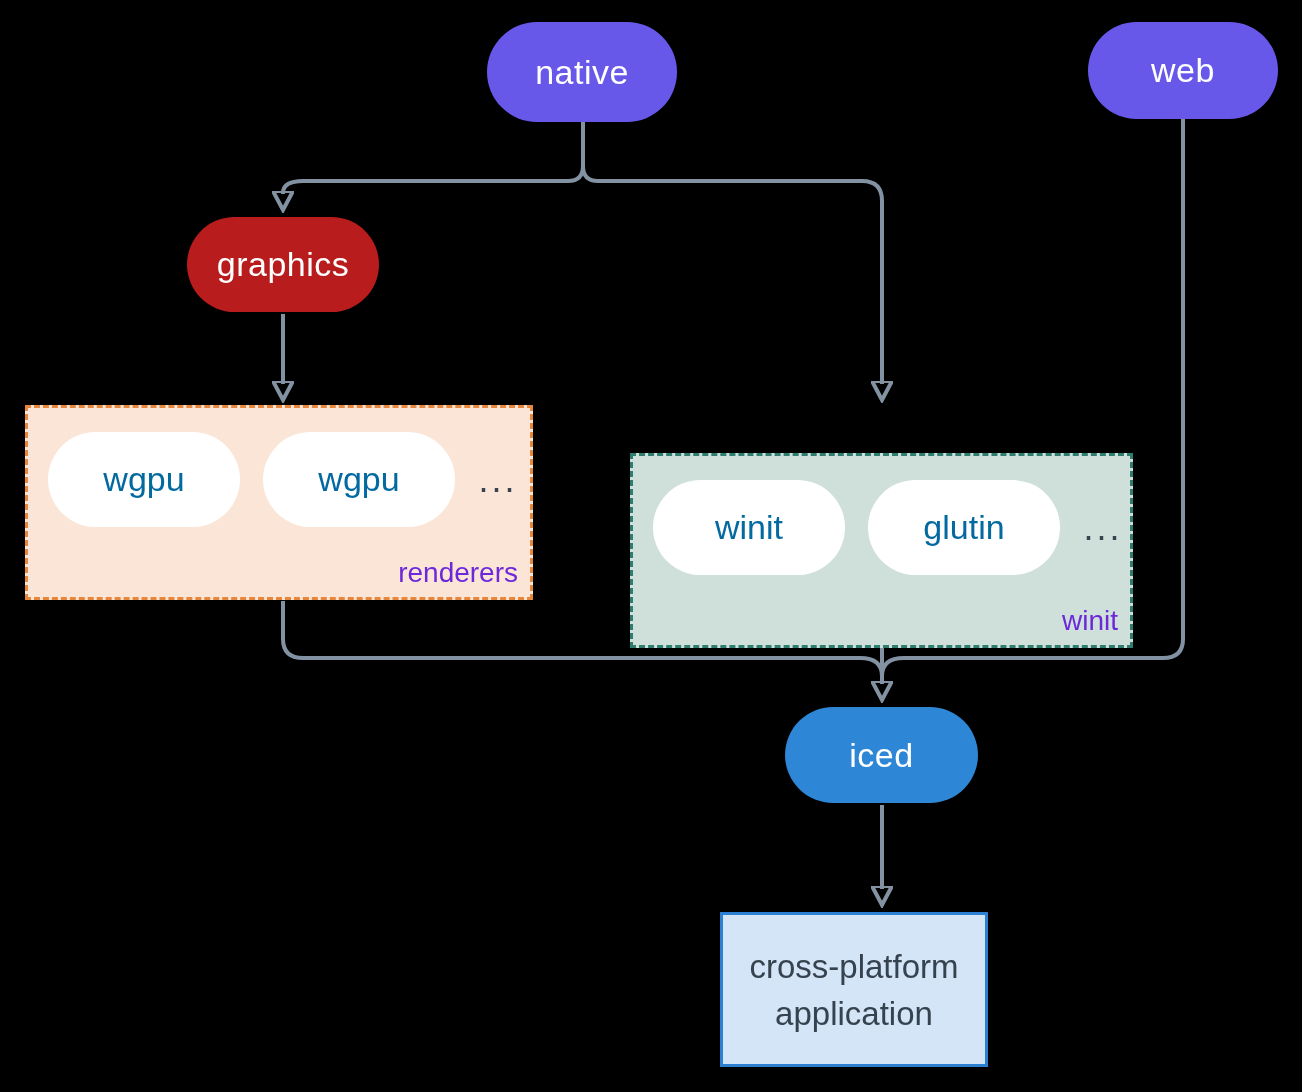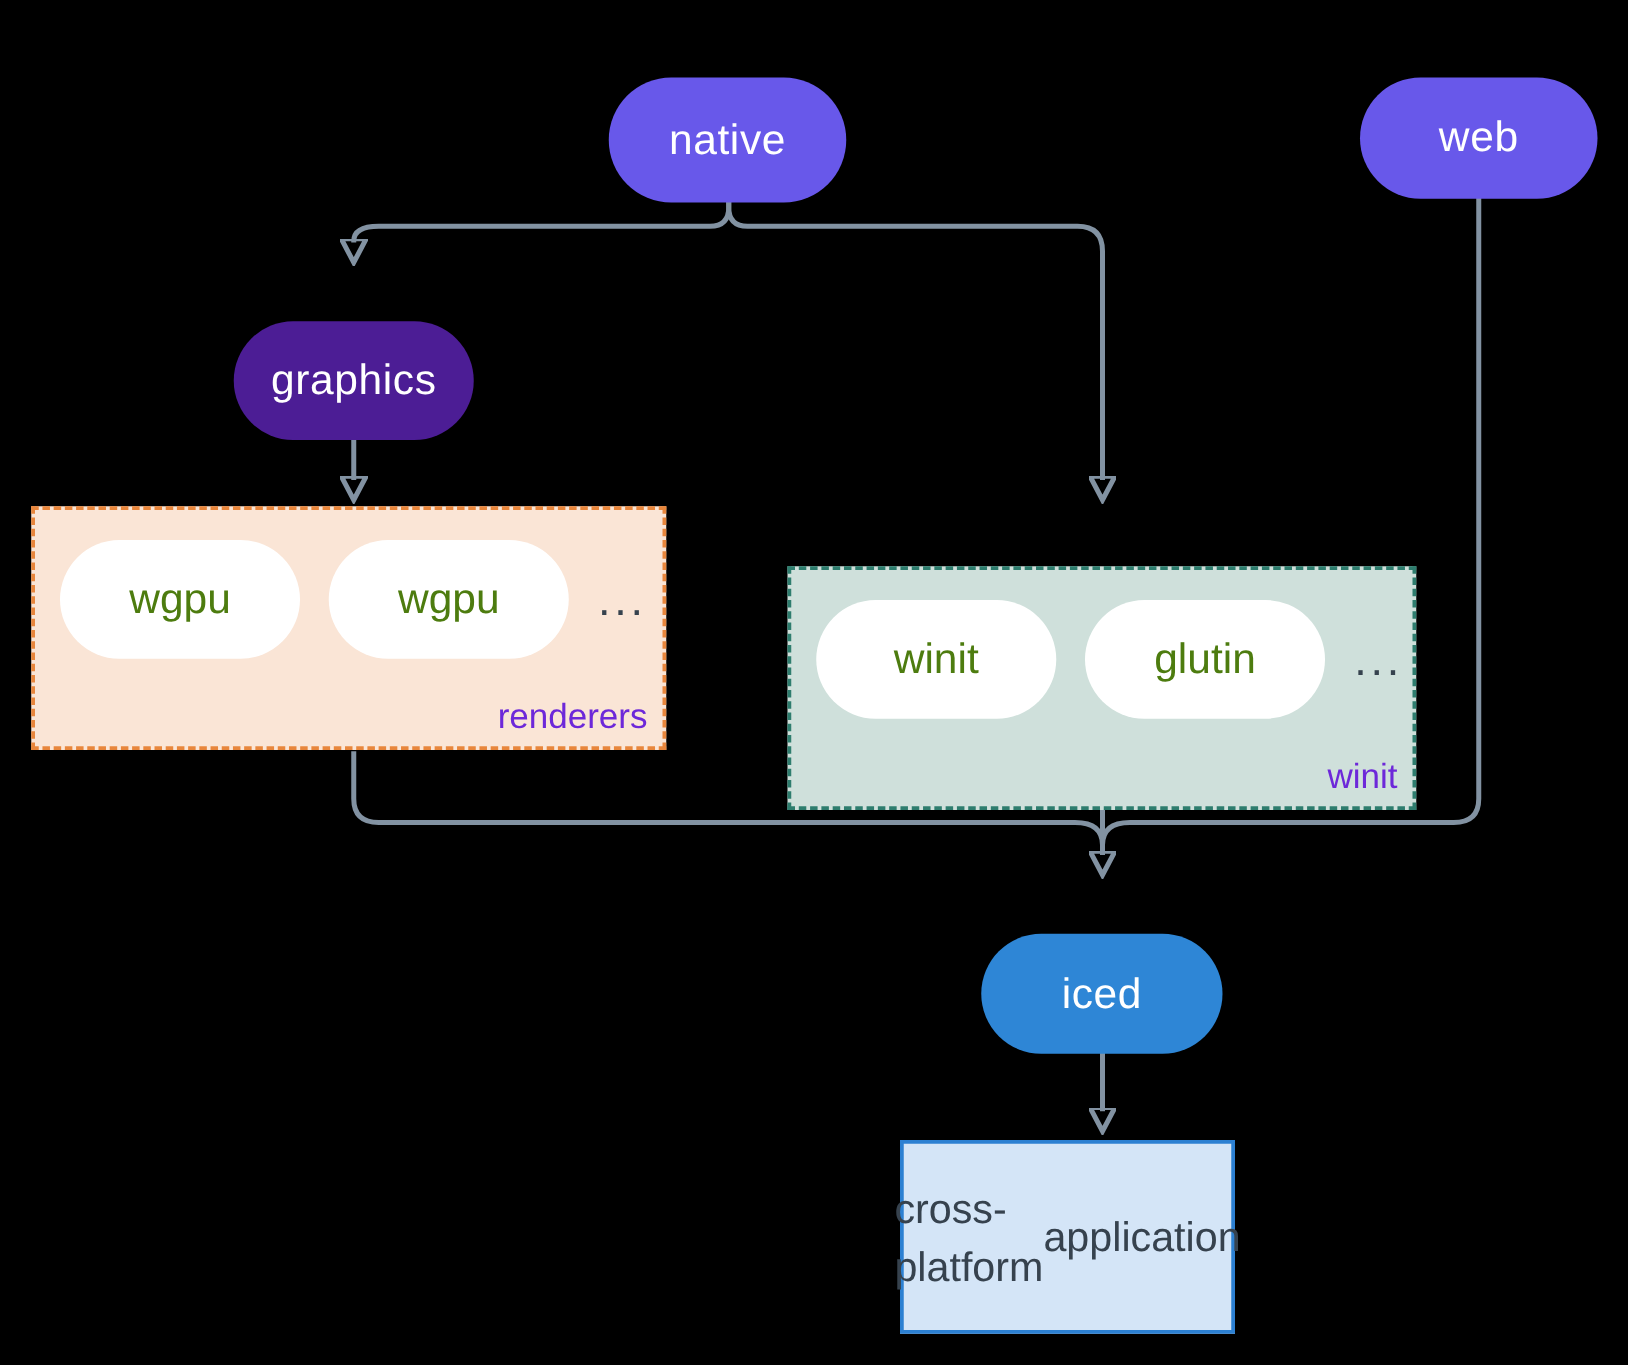--- a/index.html
+++ b/index.html
@@ -13,63 +13,62 @@
   .connectors{position:absolute;left:0;top:0;width:1302px;height:1092px;}
   .connectors path{stroke:#8292A2;stroke-width:4;fill:none;}
 
   .pill{
     position:absolute;
     display:flex;align-items:center;justify-content:center;
     border-radius:60px;
     color:#fff;
     font-size:34px;
     letter-spacing:0.5px;
-    margin-top:40px;
   }
   .pill-native{left:487px;top:22px;width:190px;height:100px;background:#6858EA;}
   .pill-web{left:1088px;top:22px;width:190px;height:97px;background:#6858EA;}
-  .pill-graphics{left:187px;top:217px;width:192px;height:95px;background:#4c1d95;}
+  .pill-graphics{left:187px;top:217px;width:192px;height:95px;background:#b91c1c;}
   .pill-iced{left:785px;top:707px;width:193px;height:96px;background:#2E86D6;justify-content:center;}
 
   .group{
     position:absolute;
     top:405px;height:195px;
     box-sizing:border-box;
   }
   .group-renderers{
     left:25px;width:508px;
     background:#FAE5D6;border:3px dashed #E8863C;
   }
   .group-shells{
     left:630px;width:503px;
     background:#CFE0DB;border:3px dashed #2E7D6E;margin-top:48px;
   }
   .inner-pill{
     position:absolute;top:24px;height:95px;
     background:#FFFFFF;border-radius:50px;
     display:flex;align-items:center;justify-content:center;
-    color:#4d7c0f;font-size:34px;
+    color:#0369a1;font-size:34px;
   }
   .inner-1{left:20px;width:192px;}
   .inner-2{left:235px;width:192px;}
   .group-dots{
     position:absolute;top:24px;height:95px;left:440px;width:60px;
     display:flex;align-items:center;justify-content:center;
     color:#36424E;font-size:36px;letter-spacing:3px;
   }
   .group-label{
     position:absolute;right:12px;bottom:8px;
     color:#6d28d9;font-size:28px;
   }
 
   .app-box{
     position:absolute;left:720px;top:912px;width:268px;height:155px;
     box-sizing:border-box;
     background:#D4E5F7;border:3px solid #2C80D2;
-    display:flex;flex-direction:row;align-items:center;justify-content:center;
+    display:flex;flex-direction:column;align-items:center;justify-content:center;
     color:#36424E;font-size:33px;line-height:47px;
   }
 </style>
 </head>
 <body>
 
 <div class="stage">
 
   <svg class="connectors" width="1302" height="1092" viewBox="0 0 1302 1092">
     <defs>

